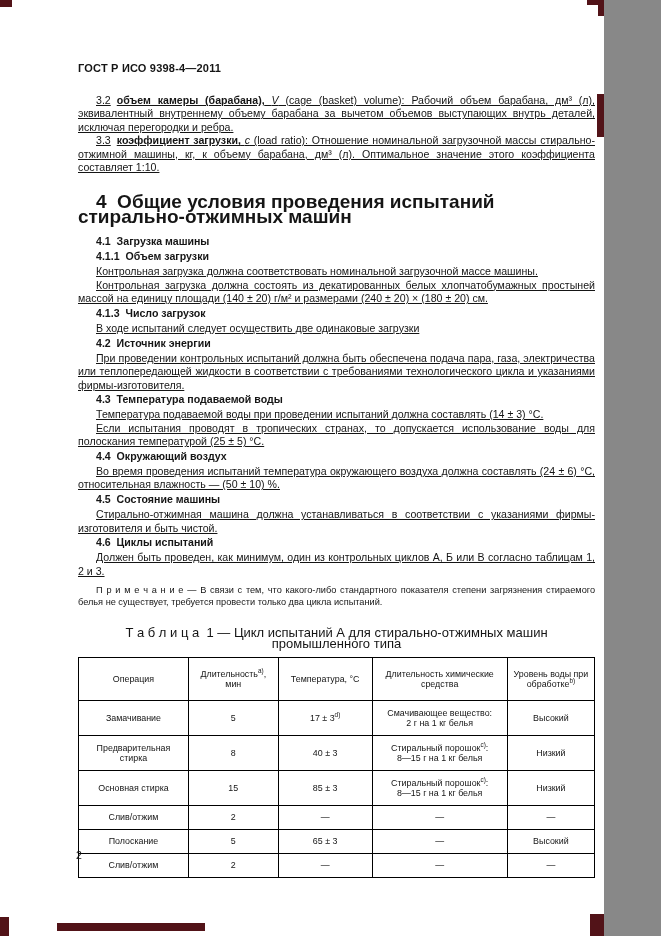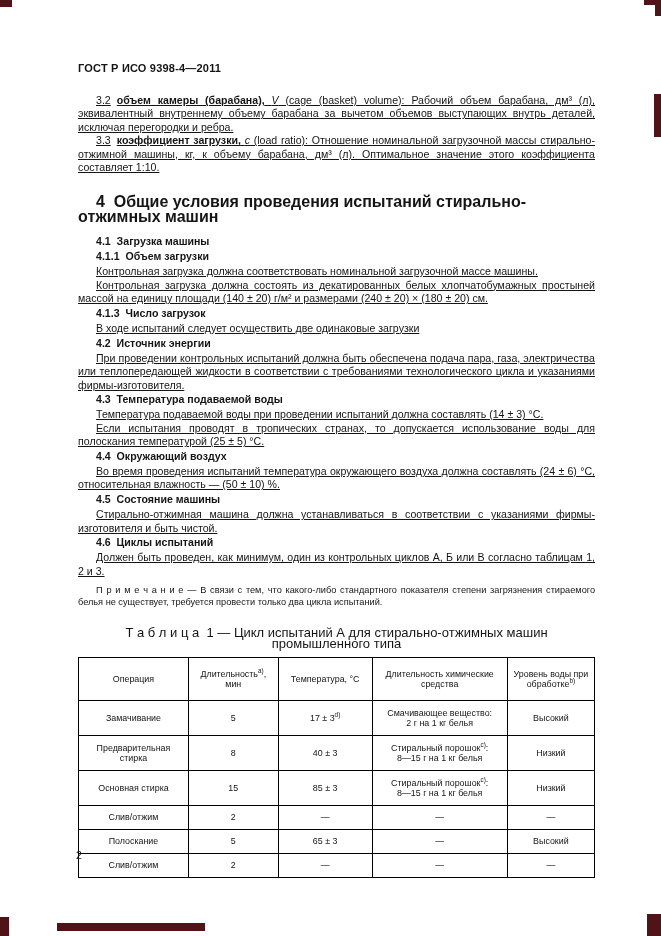--- a/index.html
+++ b/index.html
@@ -1,28 +1,28 @@
 <!DOCTYPE html>
 <html><head>
 <meta charset="utf-8">
 <style>
   html,body{margin:0;padding:0;background:#888;}
   .page{
     position:relative;
-    width:661px;height:936px;
+    width:604px;height:936px;
     background:#ffffff;
     font-family:"Liberation Sans", sans-serif;
     color:#151515;
     overflow:hidden;
   }
   .content{position:absolute;left:78px;top:62px;width:517px;}
   .doc-code{font-weight:bold;font-size:11px;letter-spacing:.2px;margin:0 0 20px 0;}
   p.body{margin:0;font-size:10.6px;line-height:13.4px;text-align:justify;text-indent:18px;text-decoration:underline;}
   .num{margin-right:6px;}
-  h2.section{font-size:16px;line-height:15px;font-weight:bold;margin:20px 0 11px 0;text-indent:18px;}
+  h2.section{font-size:19px;line-height:15px;font-weight:bold;margin:20px 0 11px 0;text-indent:18px;}
   h3.sub{font-size:10.6px;line-height:13.4px;font-weight:bold;margin:1.5px 0;text-indent:18px;}
   .note{margin:7px 0 0 0;font-size:9.2px;line-height:11.6px;text-align:justify;text-indent:18px;}
   .tbl-caption{margin:19px 0 8px 0;font-size:13px;line-height:11px;text-align:center;}
   table.cycle{
     width:100%;border-collapse:collapse;table-layout:fixed;
     font-size:8.9px;line-height:10.8px;
     border:1.5px solid #000;
   }
   table.cycle th, table.cycle td{
     border:1px solid #000;

